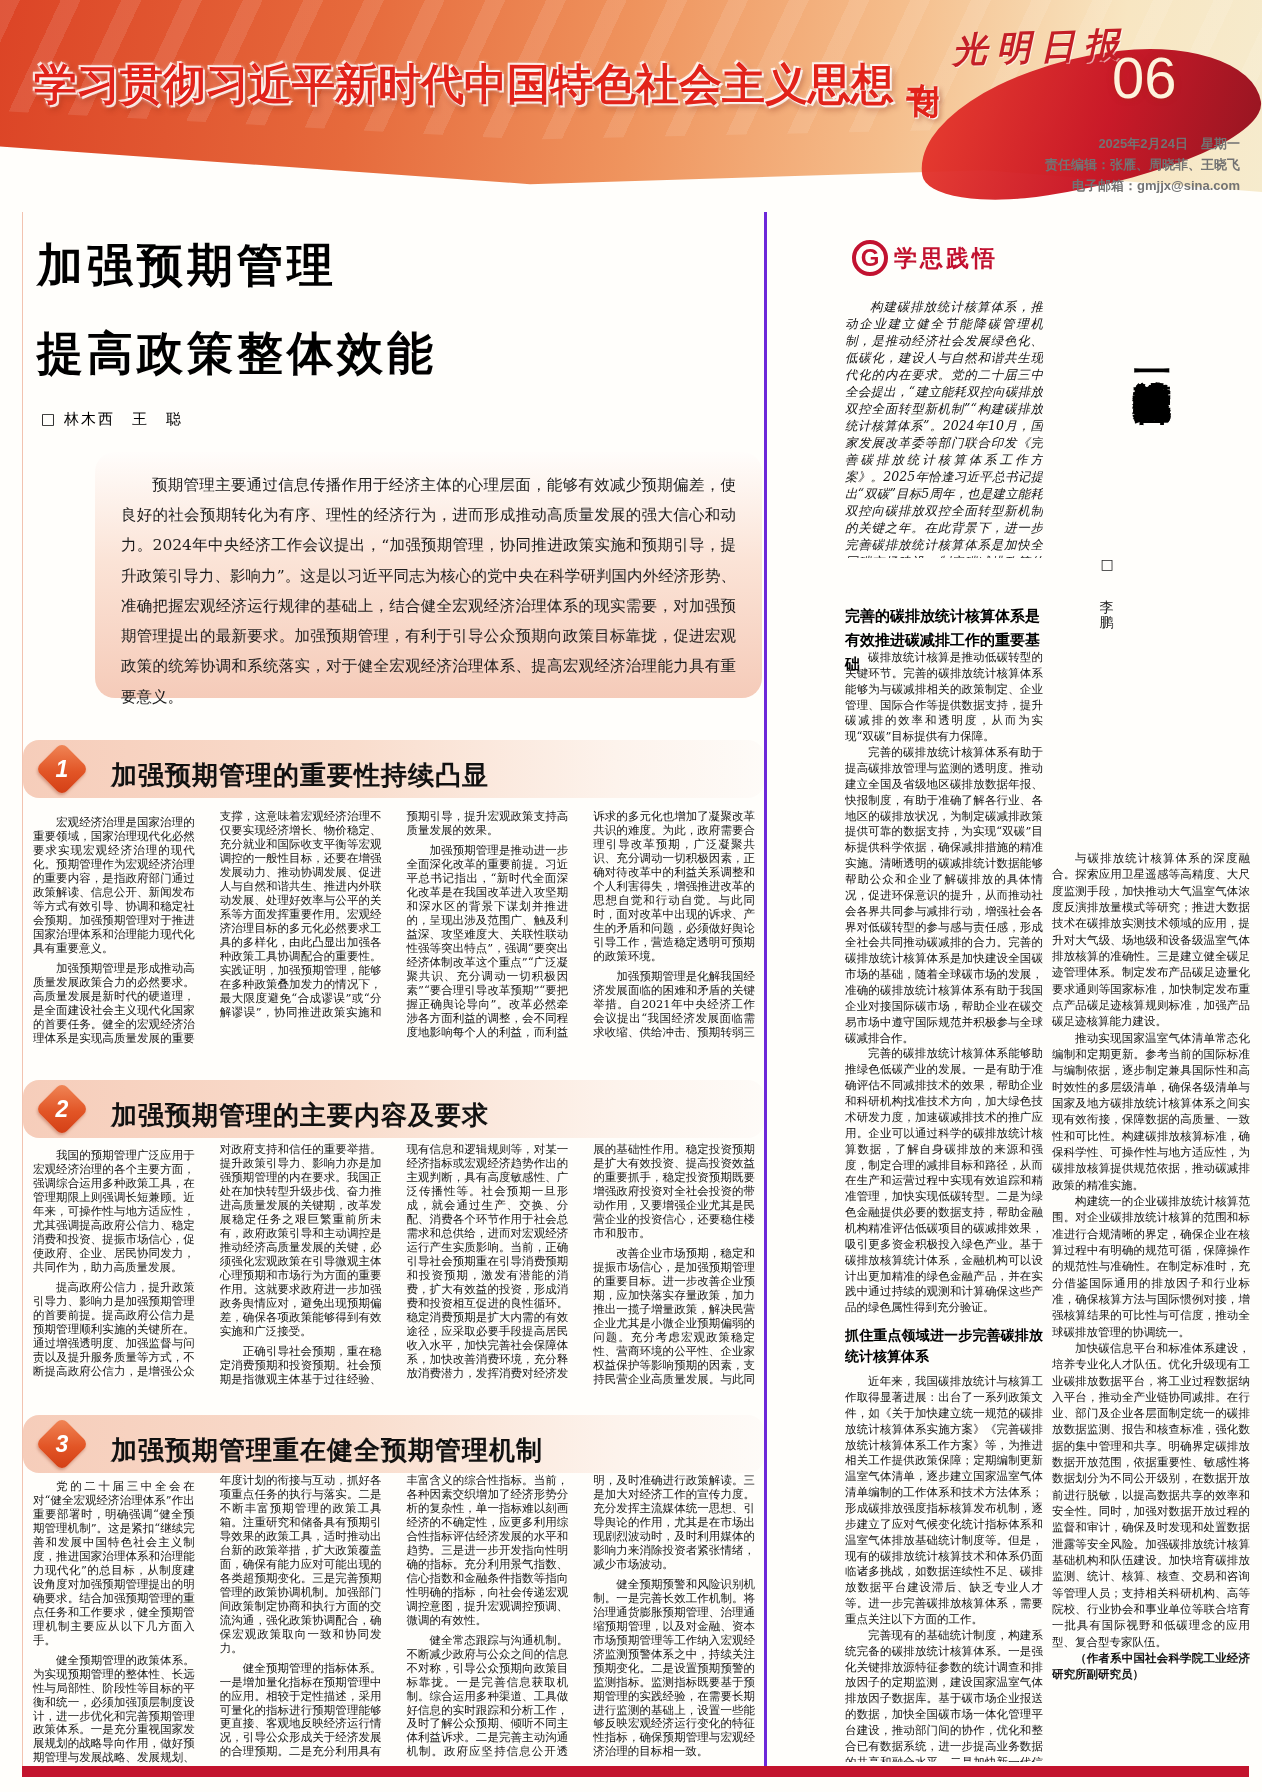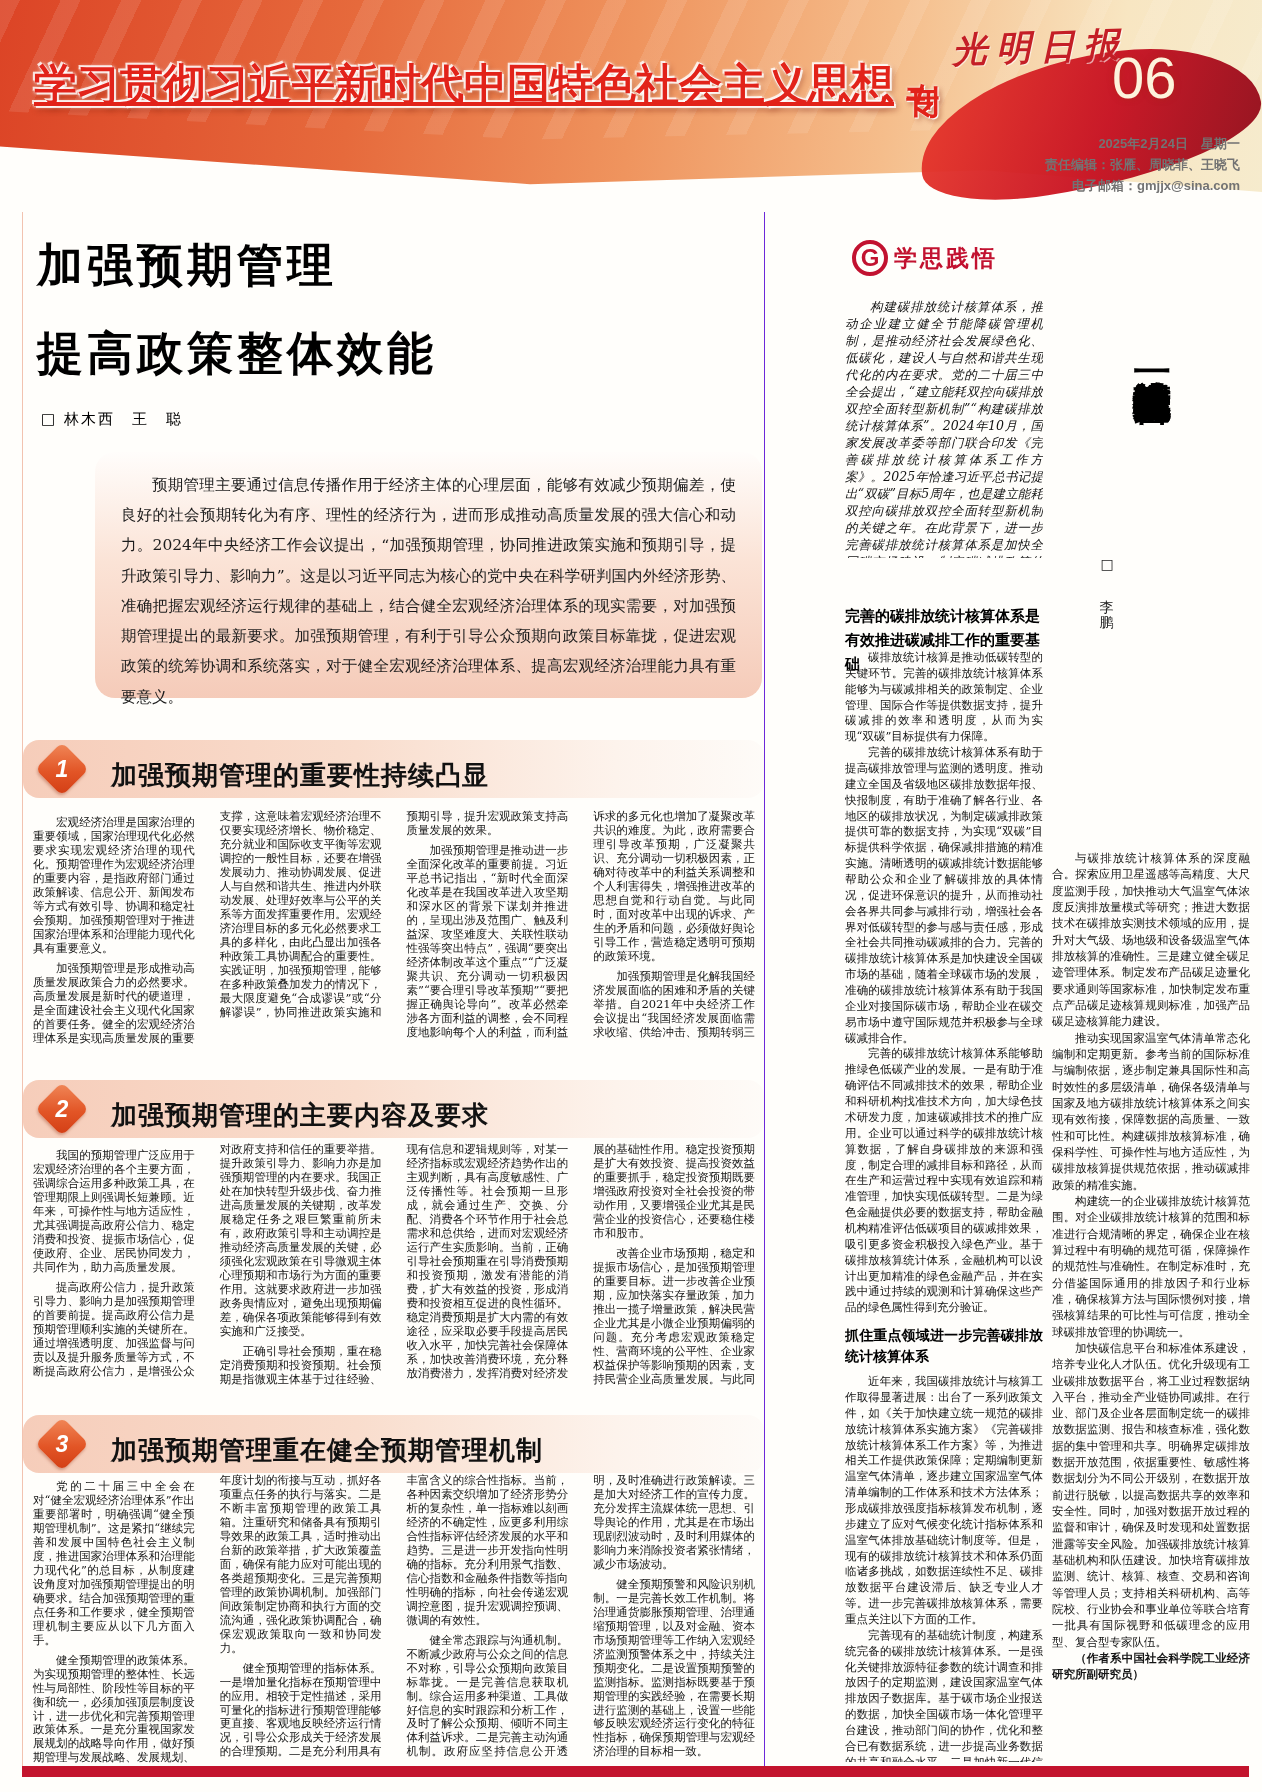--- a/index.html
+++ b/index.html
@@ -11,34 +11,34 @@
     clip-path:polygon(0 0,100% 0,100% 97%,78% 86%,42% 93%,0 74%);}
   .banner-streak{position:absolute;left:0;top:0;width:1262px;height:150px;
     background:repeating-linear-gradient(115deg,rgba(255,255,255,.10) 0 18px,rgba(255,255,255,0) 18px 55px);
     clip-path:polygon(0 0,100% 0,100% 97%,78% 86%,42% 93%,0 74%);}
   .ribbon{position:absolute;left:916px;top:56px;width:346px;height:132px;
     background:linear-gradient(115deg,#e6352a 5%,#c60f20 55%,#8e0a18 100%);
     border-radius:58% 42% 65% 35%/70% 55% 45% 30%;transform:rotate(-9deg);opacity:.95;}
   .banner-title{position:absolute;left:34px;top:56px;width:880px;
     font-family:"Liberation Sans",sans-serif;font-weight:bold;font-size:43px;letter-spacing:0;
     color:#e2231a;white-space:nowrap;
-    text-shadow:0 0 2px #fff,0 0 4px #fff,2px 2px 0 #ffffffcc,-2px -2px 0 #ffffffcc,3px 4px 6px rgba(130,30,10,.45);text-decoration:underline;}
+    text-shadow:0 0 2px #fff,0 0 4px #fff,2px 2px 0 #ffffffcc,-2px -2px 0 #ffffffcc,3px 4px 6px rgba(130,30,10,.45);}
   .supplement{position:absolute;left:900px;top:56px;writing-mode:vertical-rl;
     font-family:"Liberation Sans",sans-serif;font-weight:bold;font-size:33px;color:#e2231a;
     text-shadow:0 0 3px #fff,1px 1px 0 #fff,3px 3px 5px rgba(130,30,10,.4);letter-spacing:4px;}
   .masthead{position:absolute;left:952px;top:24px;font-size:35px;font-weight:bold;font-style:italic;
     color:#c41e26;letter-spacing:9px;transform:rotate(-2deg);white-space:nowrap;
     text-shadow:1px 1px 0 rgba(255,255,255,.6);}
   .pageno{position:absolute;left:1112px;top:44px;font-family:"Liberation Sans",sans-serif;
     font-size:58px;color:#fdf3dc;text-shadow:0 0 6px rgba(170,40,20,.5);}
   .dateblock{position:absolute;right:22px;top:134px;text-align:right;
     font-family:"Liberation Sans",sans-serif;font-size:13px;font-weight:bold;color:#737373;line-height:1.6;}
   
   .article-left{position:absolute;left:22px;top:212px;width:741px;height:1554px;
-    border-left:1px solid #f2c3b0;border-right:1px solid #6d28d9;}
+    border-left:1px solid #f2c3b0;border-right:3px solid #6d28d9;}
   .hl{margin-left:14px;font-size:46px;font-weight:bold;letter-spacing:4px;line-height:1.0;color:#000;}
   .hl1{margin-top:30px;} .hl2{margin-top:42px;}
   .byline{margin:34px 0 0 18px;font-size:15px;color:#000000;letter-spacing:2px;}
   .lead-box{position:absolute;left:72px;top:240px;width:667px;height:246px;border-radius:20px;
     background:linear-gradient(180deg,#fffdfb 0%,#fbe3d6 45%,#f5cbb9 100%);
     padding:18px 26px;box-sizing:border-box;}
   .lead-box p{margin:0;font-size:15.5px;line-height:1.95;text-align:justify;text-indent:2em;color:#1c1c1c;}
   .sec-band{position:absolute;left:0;width:741px;height:58px;border-radius:16px;
     background:linear-gradient(90deg,#f6cdba 0%,#f9ddcd 45%,#fdf3ec 80%,#fefbf8 100%);
     display:flex;align-items:center;}

